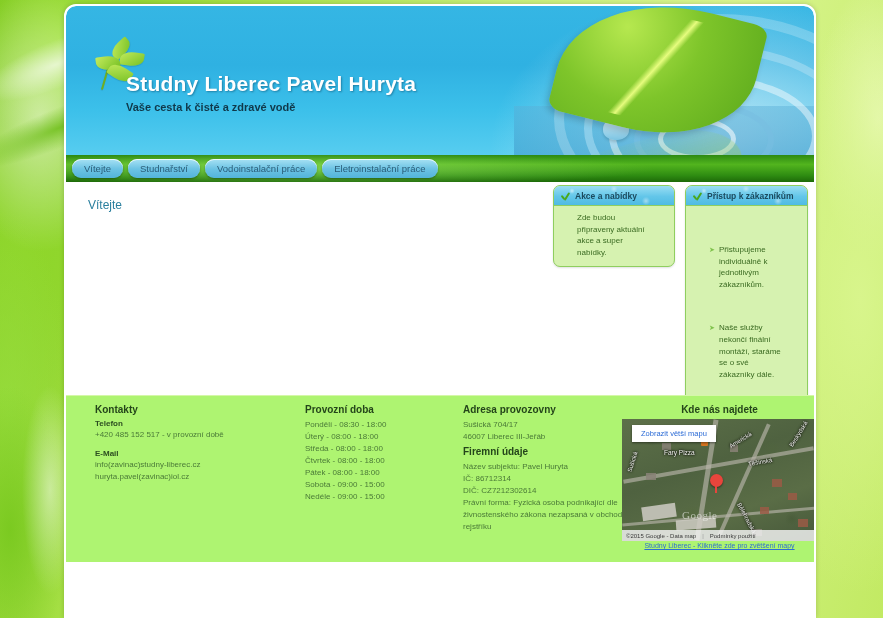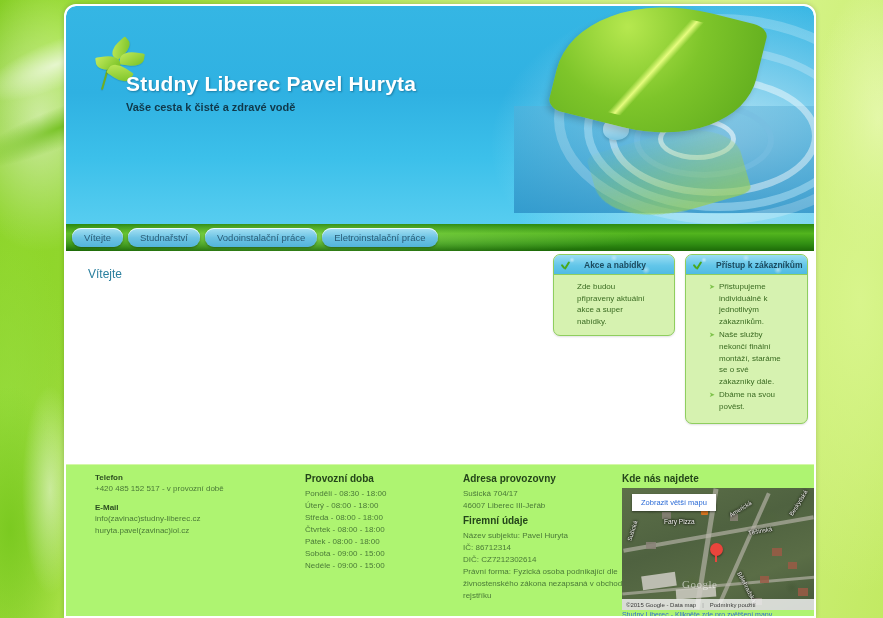--- a/index.html
+++ b/index.html
@@ -45,21 +45,21 @@
     position:absolute; left:64px; top:4px; width:752px; height:614px;
     background:#ffffff;
     border:2px solid #ffffff;
     border-radius:12px 12px 0 0;
     box-shadow:0 0 5px rgba(0,0,0,.18);
     overflow:hidden;
   }
 
   
   #banner {
-    position:relative; height:218px; overflow:hidden;
+    position:relative; height:149px; overflow:hidden;
     background:
       radial-gradient(ellipse 380px 250px at 660px 140px, #bfe6f5 0%, rgba(191,230,245,0) 62%),
       linear-gradient(180deg,#35b6e4 0%,#2fb1e2 40%,#3cc0ea 70%,#57cdf0 100%);
     border-radius:10px 10px 0 0;
   }
   
   .ripple {
     position:absolute; border-radius:50%;
     border:solid rgba(255,255,255,.35);
     pointer-events:none;
@@ -149,51 +149,51 @@
     position:absolute; width:122px;
     border:1px solid #8fce5f;
     border-radius:7px;
     background:#d6f2b0;
     overflow:hidden;
     box-shadow:0 1px 2px rgba(0,0,0,.12);
   }
   #box-akce { left:487px; top:3px; }
   #box-pristup { left:619px; top:3px; width:123px; }
   .box-head {
-    height:20px; display:flex; align-items:center; gap:15px; padding:0 6px;
+    height:20px; display:flex; align-items:center; gap:6px; padding:0 6px;
     background:
       radial-gradient(circle 4px at 18px 5px, rgba(255,255,255,.55), rgba(255,255,255,0) 70%),
       radial-gradient(circle 6px at 92px 15px, rgba(255,255,255,.45), rgba(255,255,255,0) 70%),
       radial-gradient(circle 5px at 60px 3px, rgba(255,255,255,.4), rgba(255,255,255,0) 70%),
       linear-gradient(180deg,#9adef3 0%,#63c6e9 55%,#4fbbe3 100%);
     border-bottom:1px solid #8fce5f;
   }
   .check { width:9px; height:9px; position:relative; flex:0 0 auto; }
   .check:before, .check:after { content:""; position:absolute; background:#4aa81a; border-radius:1px; }
   .check:before { width:2px; height:5px; left:2px; top:4px; transform:rotate(-38deg); }
   .check:after  { width:2px; height:9px; left:6px; top:1px; transform:rotate(32deg); }
   .box-title { font-size:8.5px; font-weight:bold; color:#1b4a5e; white-space:nowrap; }
   .box-body { padding:6px 23px 8px; font-size:8px; color:#3b6b22; line-height:1.45; }
   .box-body p { margin:0; }
   .box-body ul { margin:0; padding:0; list-style:none; }
-  .box-body li { position:relative; padding-left:10px; margin-bottom:2px; }
+  .box-body li { position:relative; padding-left:10px; margin-bottom:2px;margin-top:32px; }
   .arrowmark { position:absolute; left:0; top:1px; color:#7fc24b; font-size:7px; }
 
   
   #footer {
     position:relative; height:167px;
     background:#aef471;
     border-top:1px solid #d5f7a8;
     padding:8px 0 0;
   }
   .fcol { position:absolute; top:8px; }
   #col-kontakty { left:29px;  width:200px; }
   #col-doba     { left:239px; width:130px; }
   #col-adresa   { left:397px; width:175px; }
-  #col-mapa     { left:556px; width:195px; }
+  #col-mapa     { left:556px; width:195px;text-align:center; }
   .fh {
     margin:0 0 4px; font-size:10px; font-weight:bold; color:#24451a;
   }
   .fsub { margin:0 0 1px; font-size:8px; font-weight:bold; color:#2c4d20; }
   .fline { margin:0; font-size:8px; color:#4a7a37; line-height:1.5; }
   .gap { height:8px; }
 
   
   #mapwrap { position:relative; width:193px; height:122px; overflow:hidden; border:0; }
   #maptiles {
@@ -328,20 +328,21 @@
             <span>Dbáme na svou pověst.</span>
           </li>
         </ul>
       </div>
     </div>
   </div>
 
   <div id="footer">
 
     <div class="fcol" id="col-kontakty">
+      <p class="fh">Kontakty</p>
       <p class="fsub">Telefon</p>
       <p class="fline">+420 485 152 517 - v provozní době</p>
       <div class="gap"></div>
       <p class="fsub">E-Mail</p>
       <p class="fline">info(zavinac)studny-liberec.cz</p>
       <p class="fline">huryta.pavel(zavinac)iol.cz</p>
     </div>
 
     <div class="fcol" id="col-doba">
       <p class="fh">Provozní doba</p>

